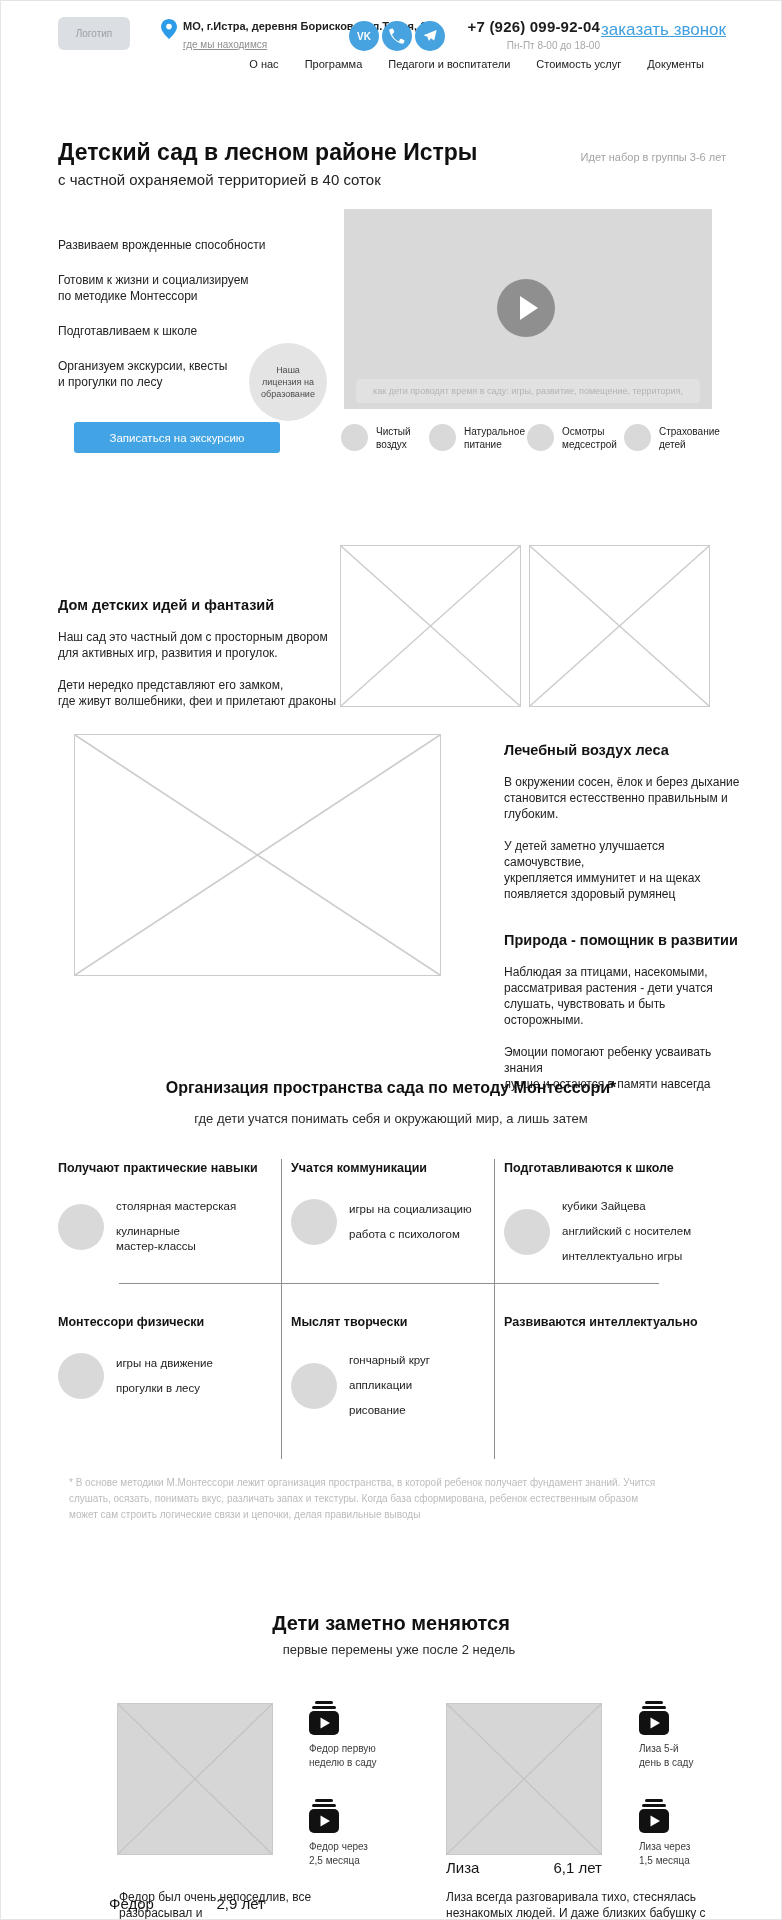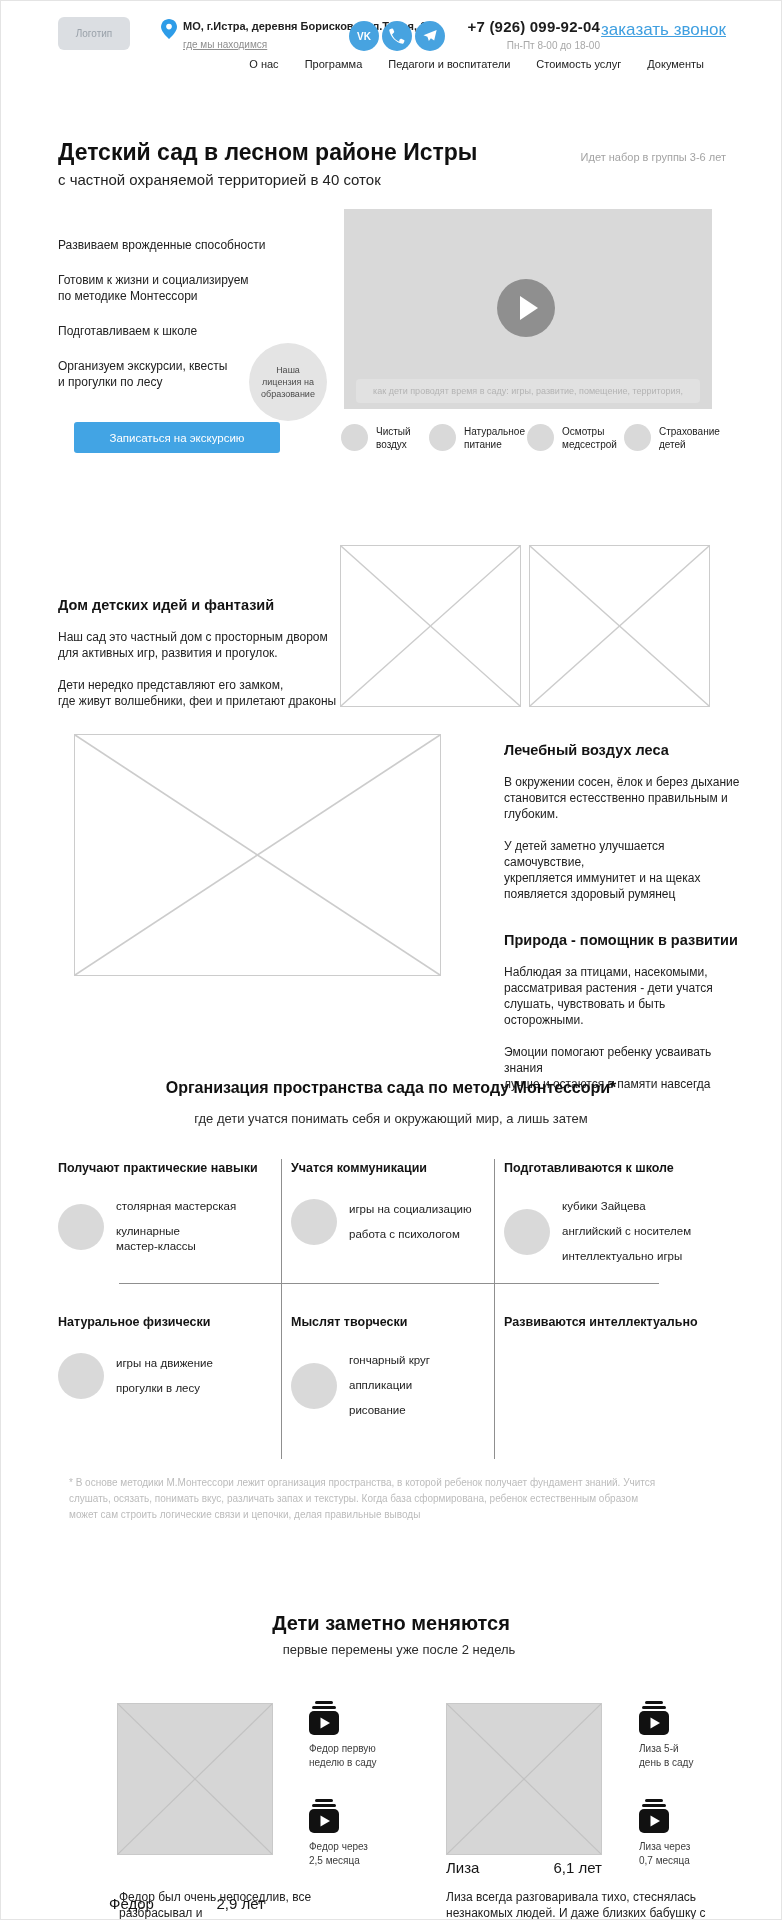--- a/index.html
+++ b/index.html
@@ -249,21 +249,21 @@
   <div class="mbody">
       <div class="mcircle"></div>
     <div class="mitems">
       <div class="mi prel">кубики Зайцева</div>
       <div class="mi prel">английский с носителем</div>
       <div class="mi prel">интеллектуально игры</div>
     </div>
     </div>
 </div>
 <div class="abs mcell" style="left:57px;top:1314px;width:216px;">
-  <div class="mtitle">Натуральное физически</div>
+  <div class="mtitle">Монтессори физически</div>
   <div class="mbody">
       <div class="mcircle"></div>
     <div class="mitems">
       <div class="mi prel">игры на движение</div>
       <div class="mi prel">прогулки в лесу</div>
     </div>
     </div>
 </div>
 <div class="abs mcell" style="left:290px;top:1314px;width:196px;">
   <div class="mtitle">Мыслят творчески</div>
@@ -346,21 +346,21 @@
 <div class="abs vitem" style="left:638px;top:1798px;">
   <div class="clip">
     <svg viewBox="0 0 30 34">
         <rect x="6" y="0" width="18" height="3" rx="1.5" fill="#111"></rect>
         <rect x="3" y="5" width="24" height="3" rx="1.5" fill="#111"></rect>
         <rect x="0" y="10" width="30" height="24" rx="5" fill="#111"></rect>
         <path d="M11.5 16.5 21 22l-9.5 5.5z" fill="#fff"></path>
       </svg>
   </div>
   <div class="vlabel prel">Лиза через
-0,7 месяца</div>
+1,5 месяца</div>
 </div>
 <div class="abs namerow" style="left:445px;">
   <span class="cname">Лиза</span>
   <span class="cage">6,1 лет</span>
 </div>
 <div class="abs story prel" style="left:445px;">Лиза всегда разговаривала тихо, стеснялась
 незнакомых людей. И даже близких бабушку с
 дедушкой не подпускала к себе. Очень привязана к</div>
 
 </body></html>

